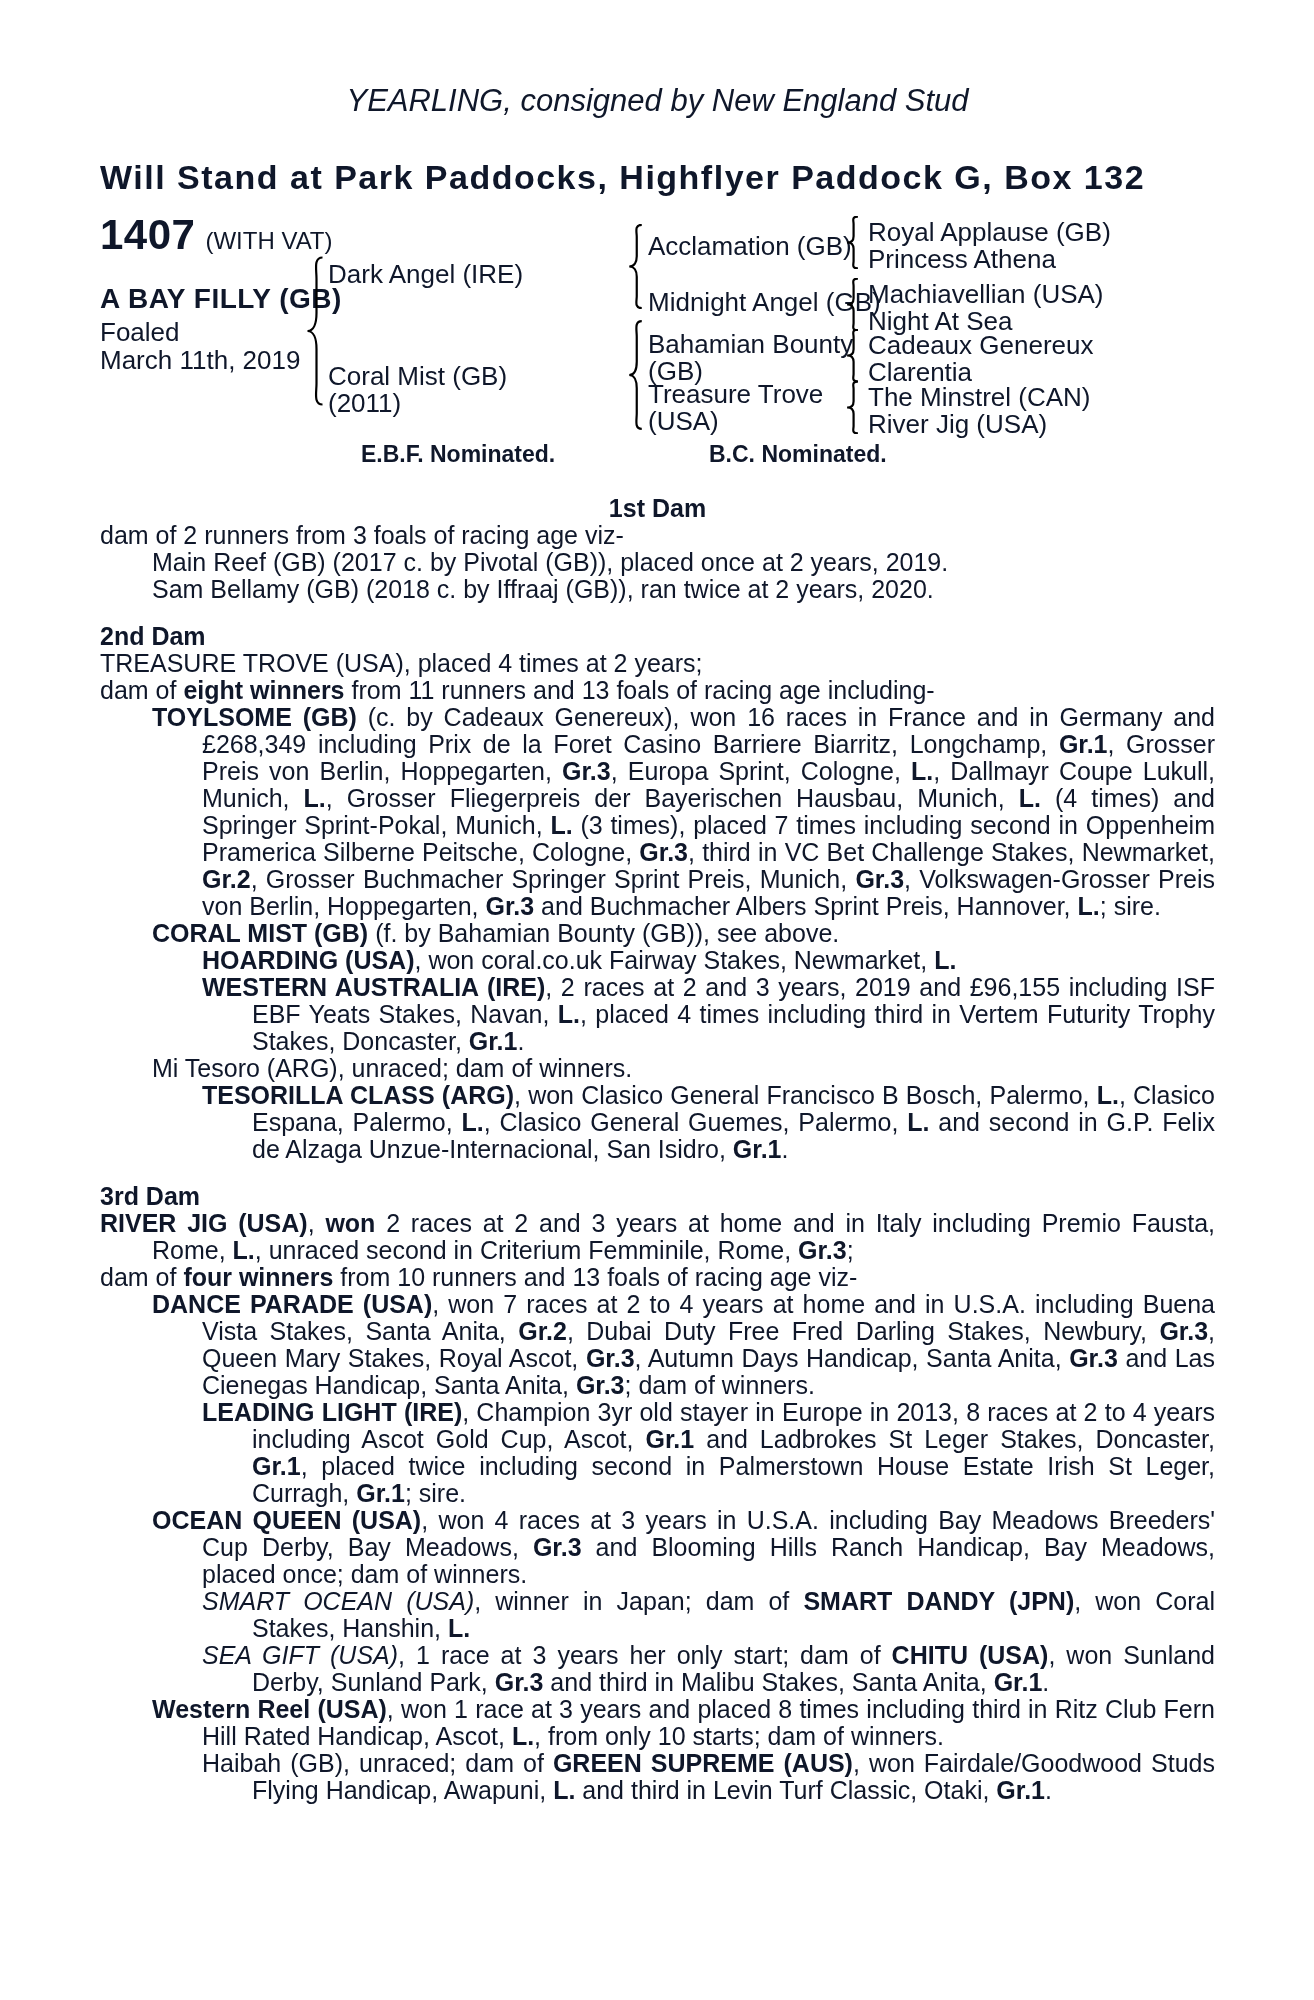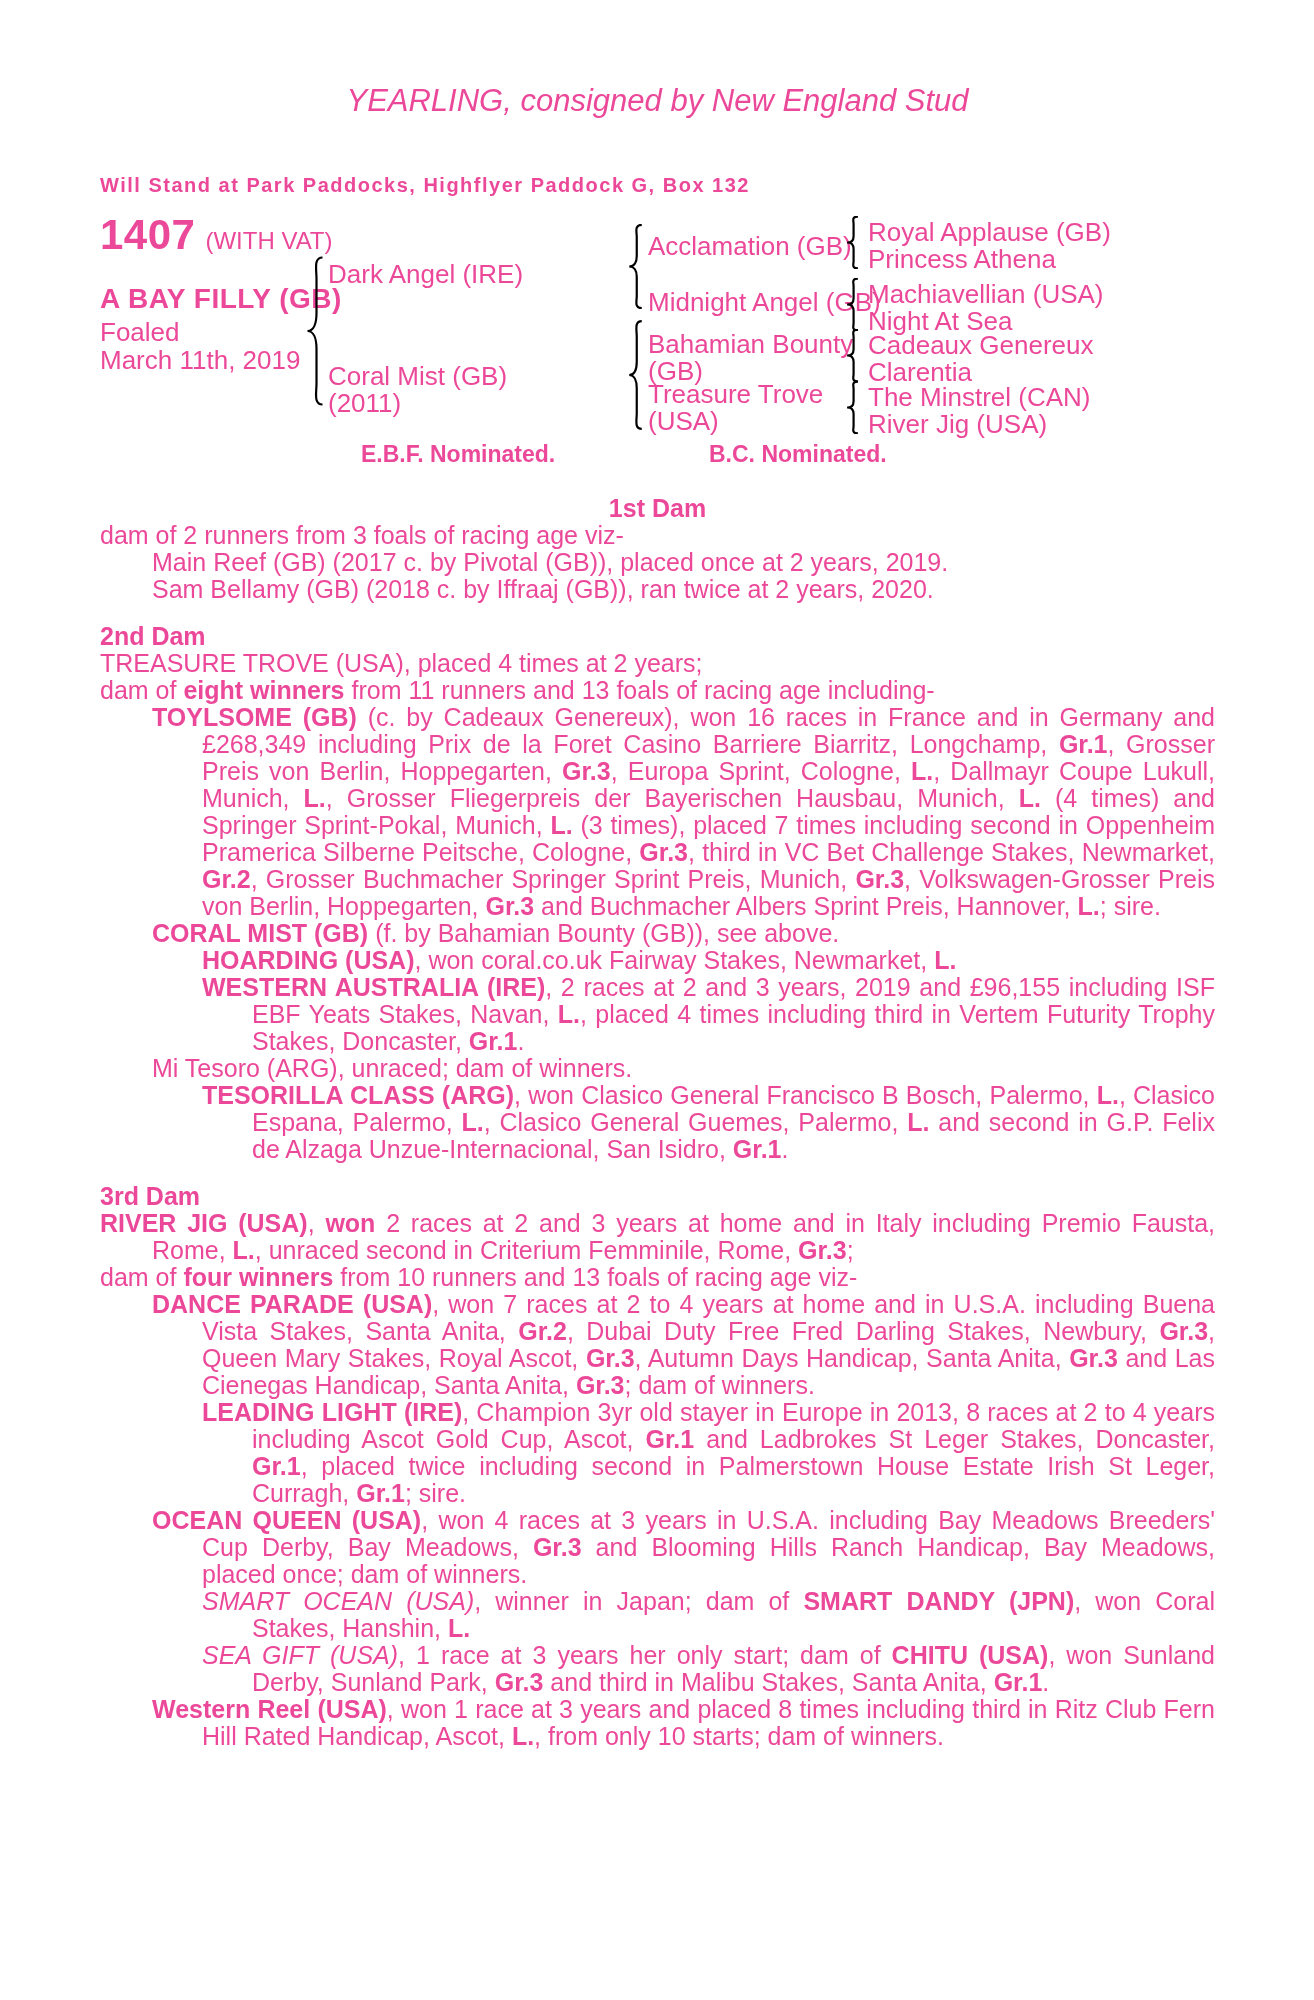--- a/index.html
+++ b/index.html
@@ -5,33 +5,33 @@
   html, body { margin: 0; padding: 0; background: #e8e8e8; }
   .page {
     position: relative;
     width: 1314px;
     height: 2000px;
     margin: 0 auto;
     background: #ffffff;
     box-sizing: border-box;
     padding: 84px 99px 0 100px;
     font-family: "Liberation Sans", "DejaVu Sans", sans-serif;
-    color: #ec4899;
+    color: #0f172a;
     overflow: hidden;
   }
   .title {
     text-align: center;
     font-style: italic;
     font-size: 31px;
     line-height: 34px;
   }
   .stand {
-    margin-top: 56px;
+    margin-top: 40px;
     font-weight: bold;
-    font-size: 20px;
+    font-size: 34px;
     letter-spacing: 1.5px;
     white-space: nowrap;
   }
   .pedigree {
     position: relative;
     height: 273px;
     margin-top: 17px;
     font-size: 26px;
     line-height: 27px;
   }
@@ -174,16 +174,17 @@
       <div class="dam-section">
         <div class="dam-heading">3rd Dam</div>
         <p class="para ind0"><span class="sb">RIVER JIG (USA)</span><span>, </span><span class="sb">won</span><span> 2 races at 2 and 3 years at home and in Italy including Premio Fausta, Rome, </span><span class="sb">L.</span><span>, unraced second in Criterium Femminile, Rome, </span><span class="sb">Gr.3</span><span>;</span></p>
         <p class="para ind0"><span>dam of </span><span class="sb">four winners</span><span> from 10 runners and 13 foals of racing age viz-</span></p>
         <p class="para ind1"><span class="sb">DANCE PARADE (USA)</span><span>, won 7 races at 2 to 4 years at home and in U.S.A. including Buena Vista Stakes, Santa Anita, </span><span class="sb">Gr.2</span><span>, Dubai Duty Free Fred Darling Stakes, Newbury, </span><span class="sb">Gr.3</span><span>, Queen Mary Stakes, Royal Ascot, </span><span class="sb">Gr.3</span><span>, Autumn Days Handicap, Santa Anita, </span><span class="sb">Gr.3</span><span> and Las Cienegas Handicap, Santa Anita, </span><span class="sb">Gr.3</span><span>; dam of winners.</span></p>
         <p class="para ind2"><span class="sb">LEADING LIGHT (IRE)</span><span>, Champion 3yr old stayer in Europe in 2013, 8 races at 2 to 4 years including Ascot Gold Cup, Ascot, </span><span class="sb">Gr.1</span><span> and Ladbrokes St Leger Stakes, Doncaster, </span><span class="sb">Gr.1</span><span>, placed twice including second in Palmerstown House Estate Irish St Leger, Curragh, </span><span class="sb">Gr.1</span><span>; sire.</span></p>
         <p class="para ind1"><span class="sb">OCEAN QUEEN (USA)</span><span>, won 4 races at 3 years in U.S.A. including Bay Meadows Breeders' Cup Derby, Bay Meadows, </span><span class="sb">Gr.3</span><span> and Blooming Hills Ranch Handicap, Bay Meadows, placed once; dam of winners.</span></p>
         <p class="para ind2"><span class="si">SMART OCEAN (USA)</span><span>, winner in Japan; dam of </span><span class="sb">SMART DANDY (JPN)</span><span>, won Coral Stakes, Hanshin, </span><span class="sb">L.</span></p>
         <p class="para ind2"><span class="si">SEA GIFT (USA)</span><span>, 1 race at 3 years her only start; dam of </span><span class="sb">CHITU (USA)</span><span>, won Sunland Derby, Sunland Park, </span><span class="sb">Gr.3</span><span> and third in Malibu Stakes, Santa Anita, </span><span class="sb">Gr.1</span><span>.</span></p>
         <p class="para ind1"><span class="sb">Western Reel (USA)</span><span>, won 1 race at 3 years and placed 8 times including third in Ritz Club Fern Hill Rated Handicap, Ascot, </span><span class="sb">L.</span><span>, from only 10 starts; dam of winners.</span></p>
+        <p class="para ind2"><span>Haibah (GB), unraced; dam of </span><span class="sb">GREEN SUPREME (AUS)</span><span>, won Fairdale/Goodwood Studs Flying Handicap, Awapuni, </span><span class="sb">L.</span><span> and third in Levin Turf Classic, Otaki, </span><span class="sb">Gr.1</span><span>.</span></p>
       </div>
     </div>
 
 </div>
 
 </body></html>

